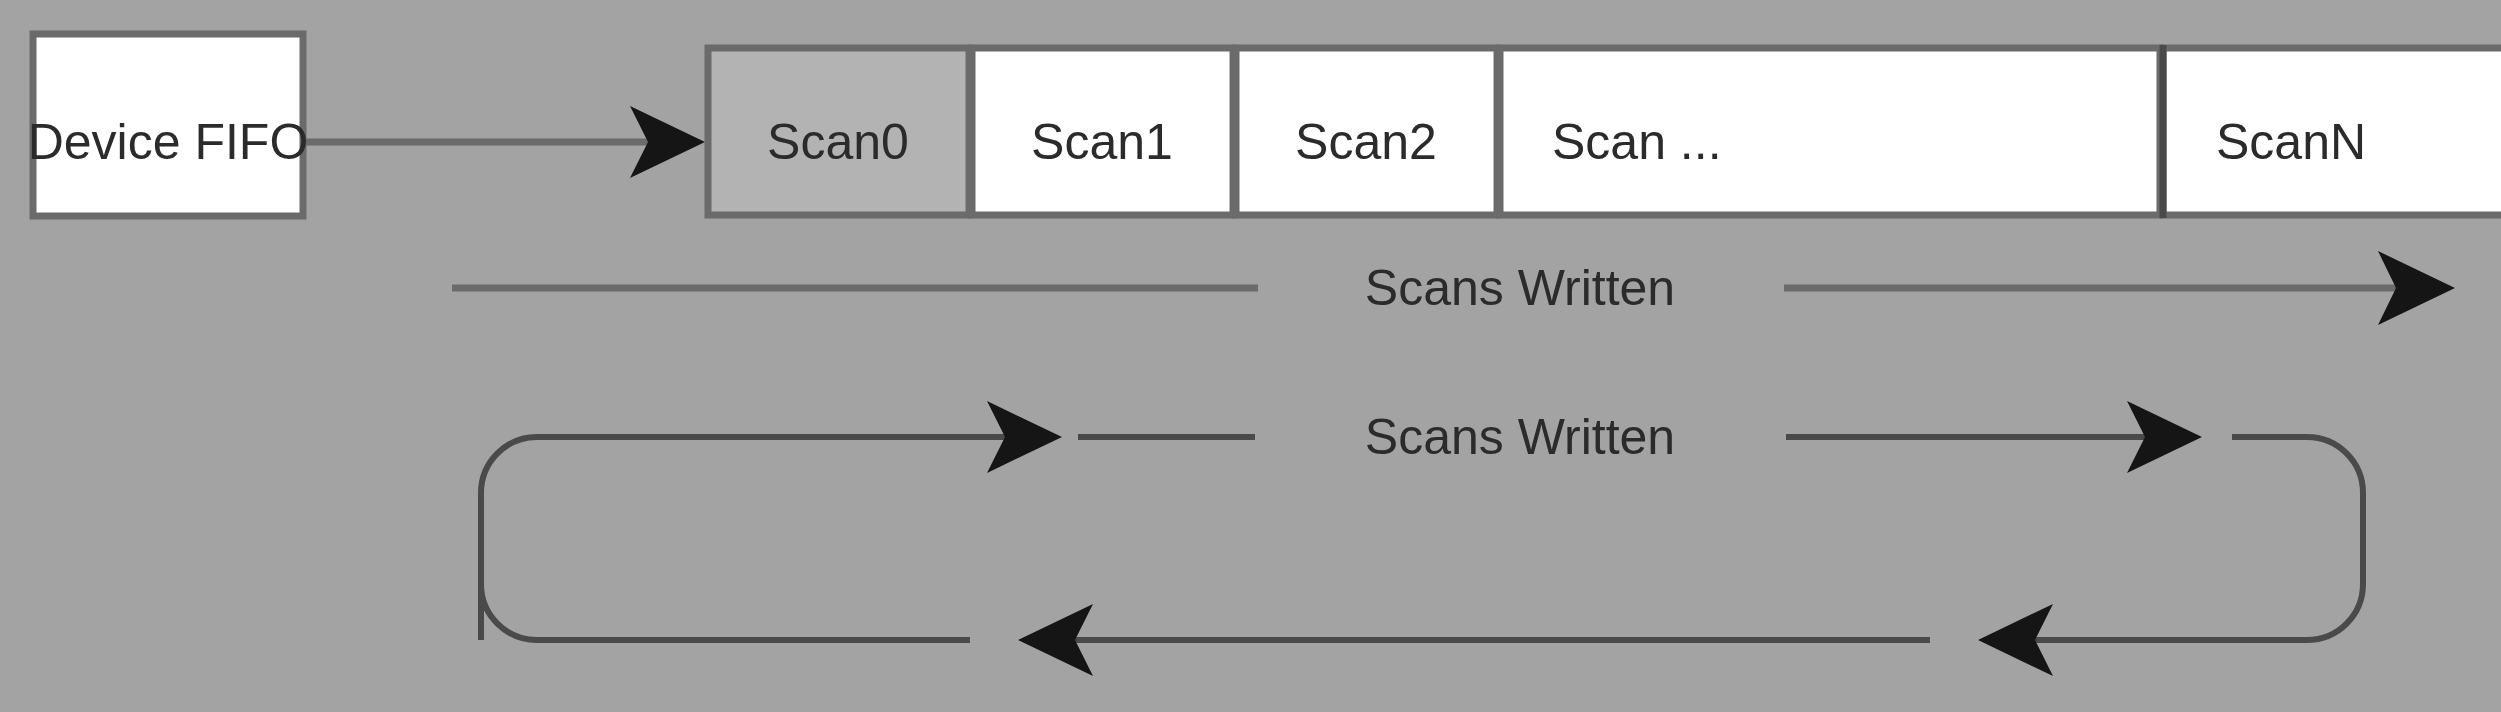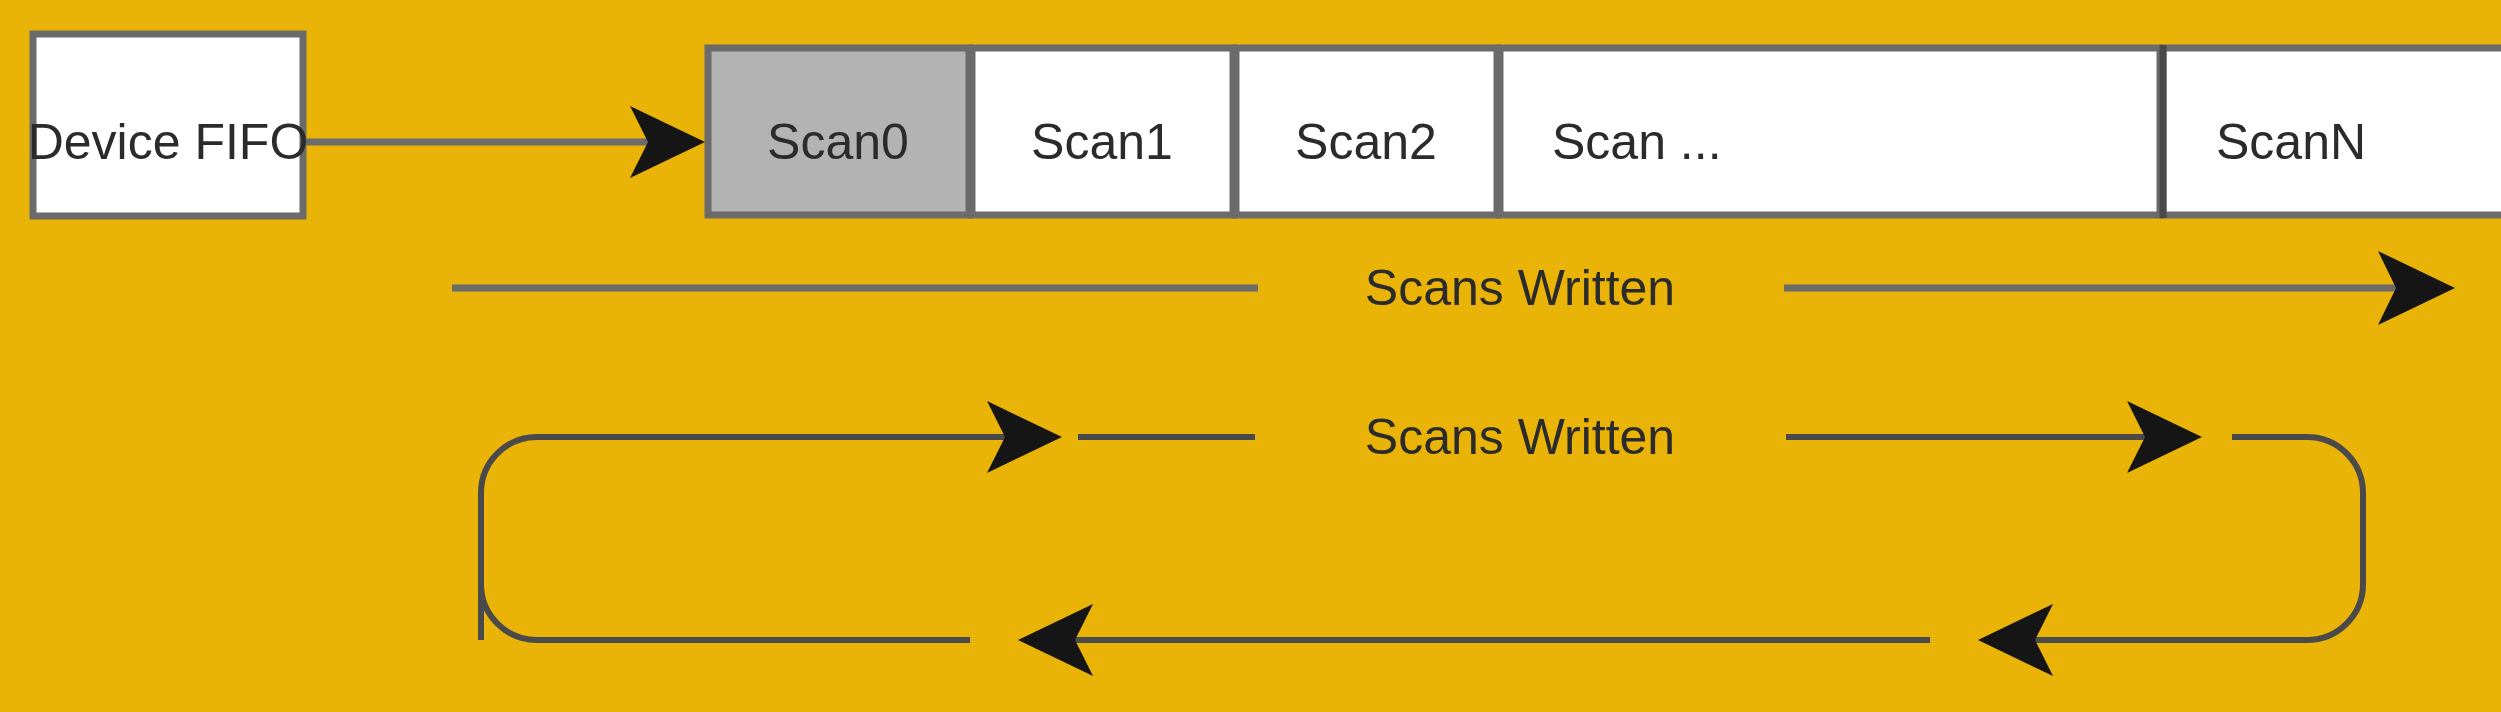--- a/index.html
+++ b/index.html
@@ -7,21 +7,21 @@
     padding: 0;
     background: #ffffff;
   }
   body {
     font-family: "Liberation Sans", sans-serif;
   }
   #diagram-root {
     position: relative;
     width: 2501px;
     height: 712px;
-    background: #eab308;
+    background: #a3a3a3;
     overflow: hidden;
   }
   #diagram-svg {
     position: absolute;
     top: 0;
     left: 0;
     width: 2501px;
     height: 712px;
     display: block;
   }

